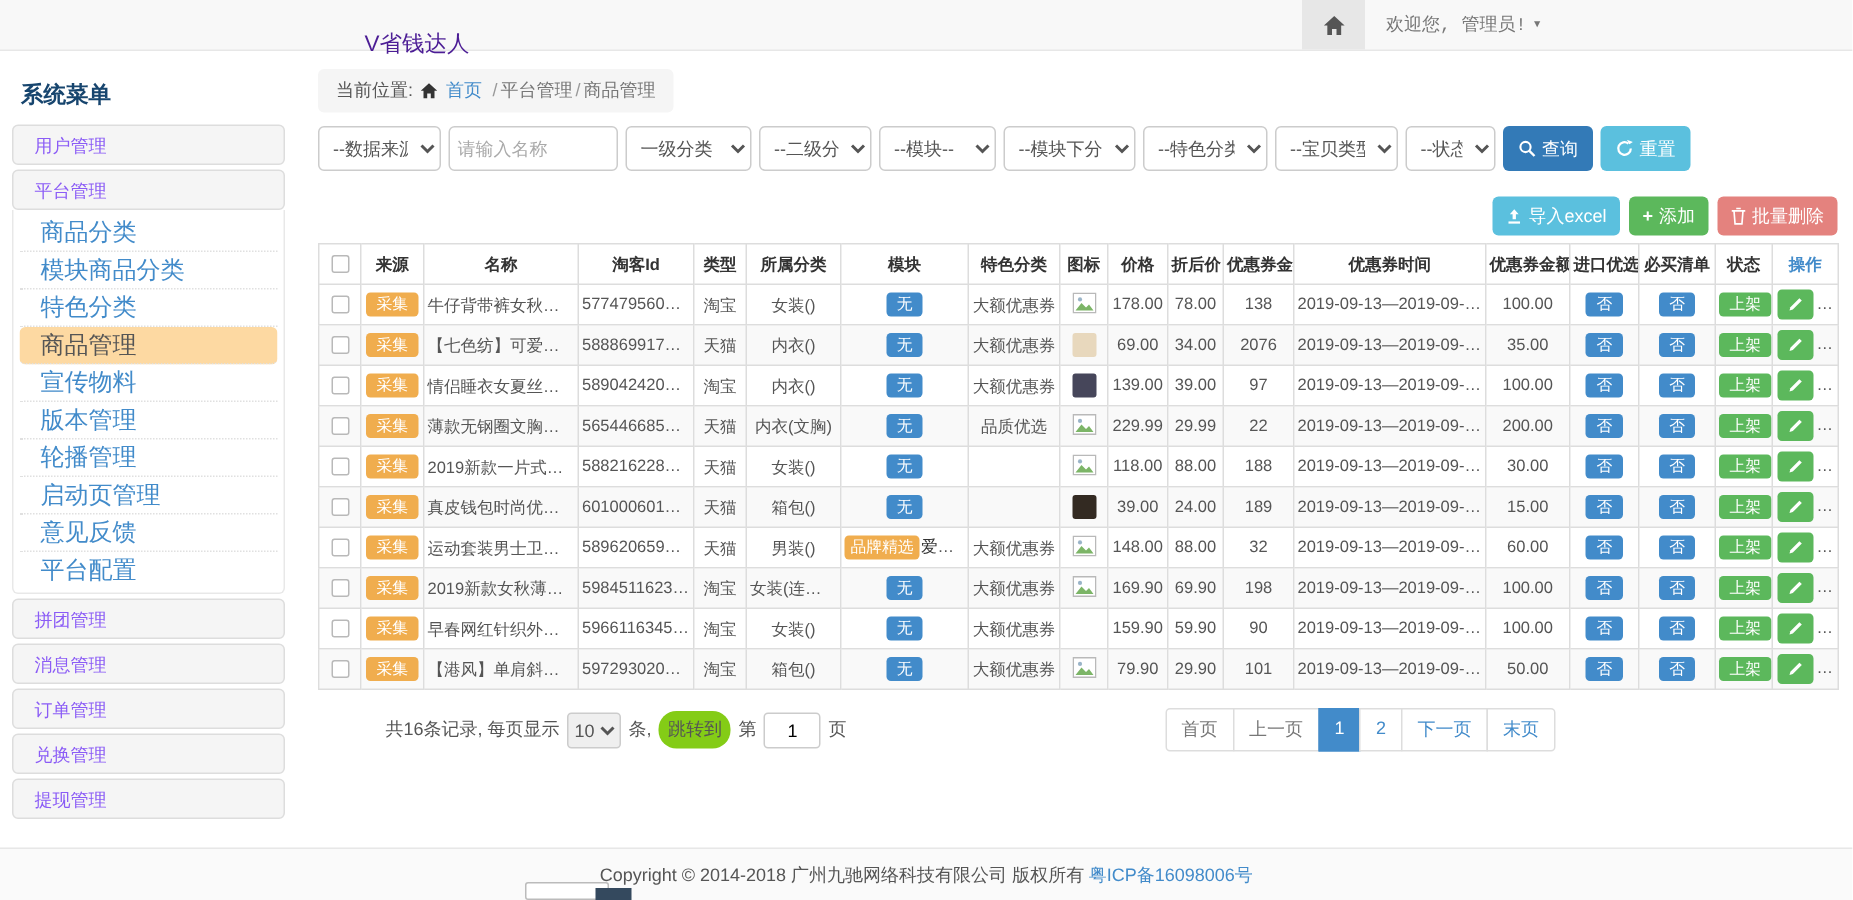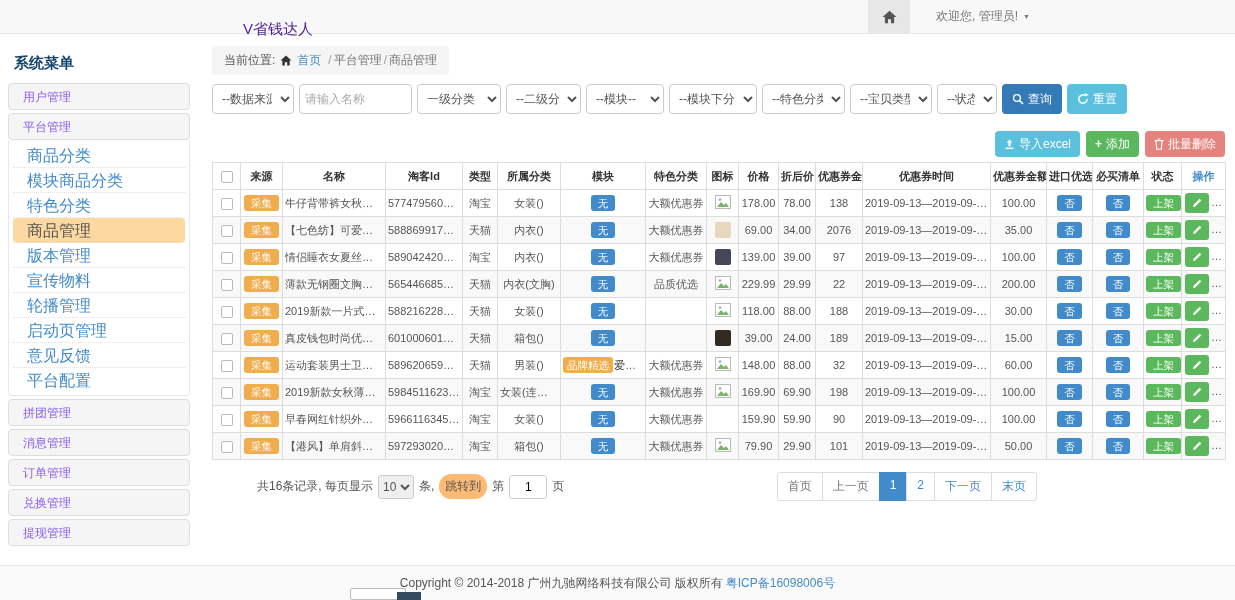--- a/index.html
+++ b/index.html
@@ -7,21 +7,21 @@
   body {
     width:1235px; height:600px; position:relative; overflow:hidden;
     background:#fff; font-family:"Liberation Sans","DejaVu Sans",sans-serif; color:#555;
   }
   
   .topbar { position:absolute; top:0; left:0; width:1235px; height:34px;
     background:#f8f8f8; border-bottom:1px solid #e7e7e7; z-index:4; }
   .brand { position:absolute; left:243px; top:20px; font-size:15px; color:#4c1d95; }
   .top-right { position:absolute; left:868px; top:0; height:33px; display:flex; align-items:center; }
   .home-box { width:42px; height:33px; background:#e7e7e7; display:flex; align-items:center; justify-content:center; cursor:pointer; }
-  .welcome { margin-left:26px; font-size:12px; color:#777; cursor:pointer; display:flex; align-items:center; }
+  .welcome { margin-left:14px; font-size:12px; color:#777; cursor:pointer; display:flex; align-items:center;font-family:Liberation Mono, monospace; }
   .caret-dn { font-size:7px; color:#777; margin-left:5px; }
   
   .sidebar { position:absolute; left:8px; top:46px; width:182px; z-index:1; }
   .side-title { font-size:15px; font-weight:bold; color:#17456e; margin:8px 0 10px 6px; }
   .side-group { height:27px; line-height:26px; background:#f5f5f5; border:1px solid #ddd; border-radius:4px;
     padding-left:14px; font-size:12px; color:#8b5cf6; margin-bottom:3px; cursor:pointer; }
   .side-sub { border:1px solid #e8e8e8; border-top:none; border-radius:0 0 4px 4px; margin:-3px 0 3px;
     padding:3px 4px 2px; background:#fff; }
   .side-link { height:25px; line-height:25px; padding-left:14px; font-size:16px; color:#428bca;
     border-bottom:1px dotted #e0e0e0; cursor:pointer; }
@@ -65,21 +65,21 @@
     border:none; border-radius:3px; cursor:pointer; margin:0 1px; vertical-align:middle; }
   .act-edit { background:#5cb85c; }
   .act-del { background:#d9534f; }
   .thumb { display:inline-block; width:16px; height:16px; border-radius:2px; vertical-align:middle; }
   .mod-text { font-size:11px; color:#333; margin-left:1px; }
   
   .pager-row { margin-top:12px; display:flex; align-items:center; font-size:12px; color:#555; }
   .pager-left { display:flex; align-items:center; gap:5px;margin-left:45px; }
   select.pp { height:24px; border:1px solid #ccc; border-radius:3px; font-size:12px; color:#555; }
   input.pg { width:38px; height:24px; border:1px solid #ccc; border-radius:3px; font-size:12px; text-align:center; }
-  .jump { background:#fdba74; padding:4px 6px; border-radius:12px; color:#555; cursor:pointer;font-family:Liberation Mono, monospace; }
+  .jump { background:#84cc16; padding:4px 6px; border-radius:12px; color:#555; cursor:pointer;font-family:Liberation Mono, monospace; }
   .pager-btns { margin-left:auto; margin-right:188px; display:flex; }
   .pbtn { border:1px solid #ddd; background:#fff; padding:5px 10px; font-size:12px; margin-left:-1px;
     cursor:pointer; color:#428bca; }
   .pbtn:first-child { border-radius:3px 0 0 3px; margin-left:0; }
   .pbtn:last-child { border-radius:0 3px 3px 0; }
   .pbtn.muted { color:#777; }
   .pbtn.active { background:#428bca; color:#fff; border-color:#428bca; }
   
   .footer { position:absolute; left:0; top:565px; width:1235px; height:35px; background:#fafafa;
     border-top:1px solid #e7e7e7; display:flex; align-items:center; justify-content:center;
@@ -112,22 +112,22 @@
   <aside class="sidebar">
     <div class="side-title">系统菜单</div>
     <div id="sidebar-groups">
         <div class="side-group">用户管理</div>
         <div class="side-group">平台管理</div>
         <div class="side-sub">
           <div class="side-link">商品分类</div>
           <div class="side-link">模块商品分类</div>
           <div class="side-link">特色分类</div>
           <div class="side-link active">商品管理</div>
+          <div class="side-link">宣传物料</div>
           <div class="side-link">版本管理</div>
-          <div class="side-link">宣传物料</div>
           <div class="side-link">轮播管理</div>
           <div class="side-link">启动页管理</div>
           <div class="side-link">意见反馈</div>
           <div class="side-link">平台配置</div>
         </div>
         <div class="side-group">拼团管理</div>
         <div class="side-group">消息管理</div>
         <div class="side-group">订单管理</div>
         <div class="side-group">兑换管理</div>
         <div class="side-group clipped">提现管理</div>

